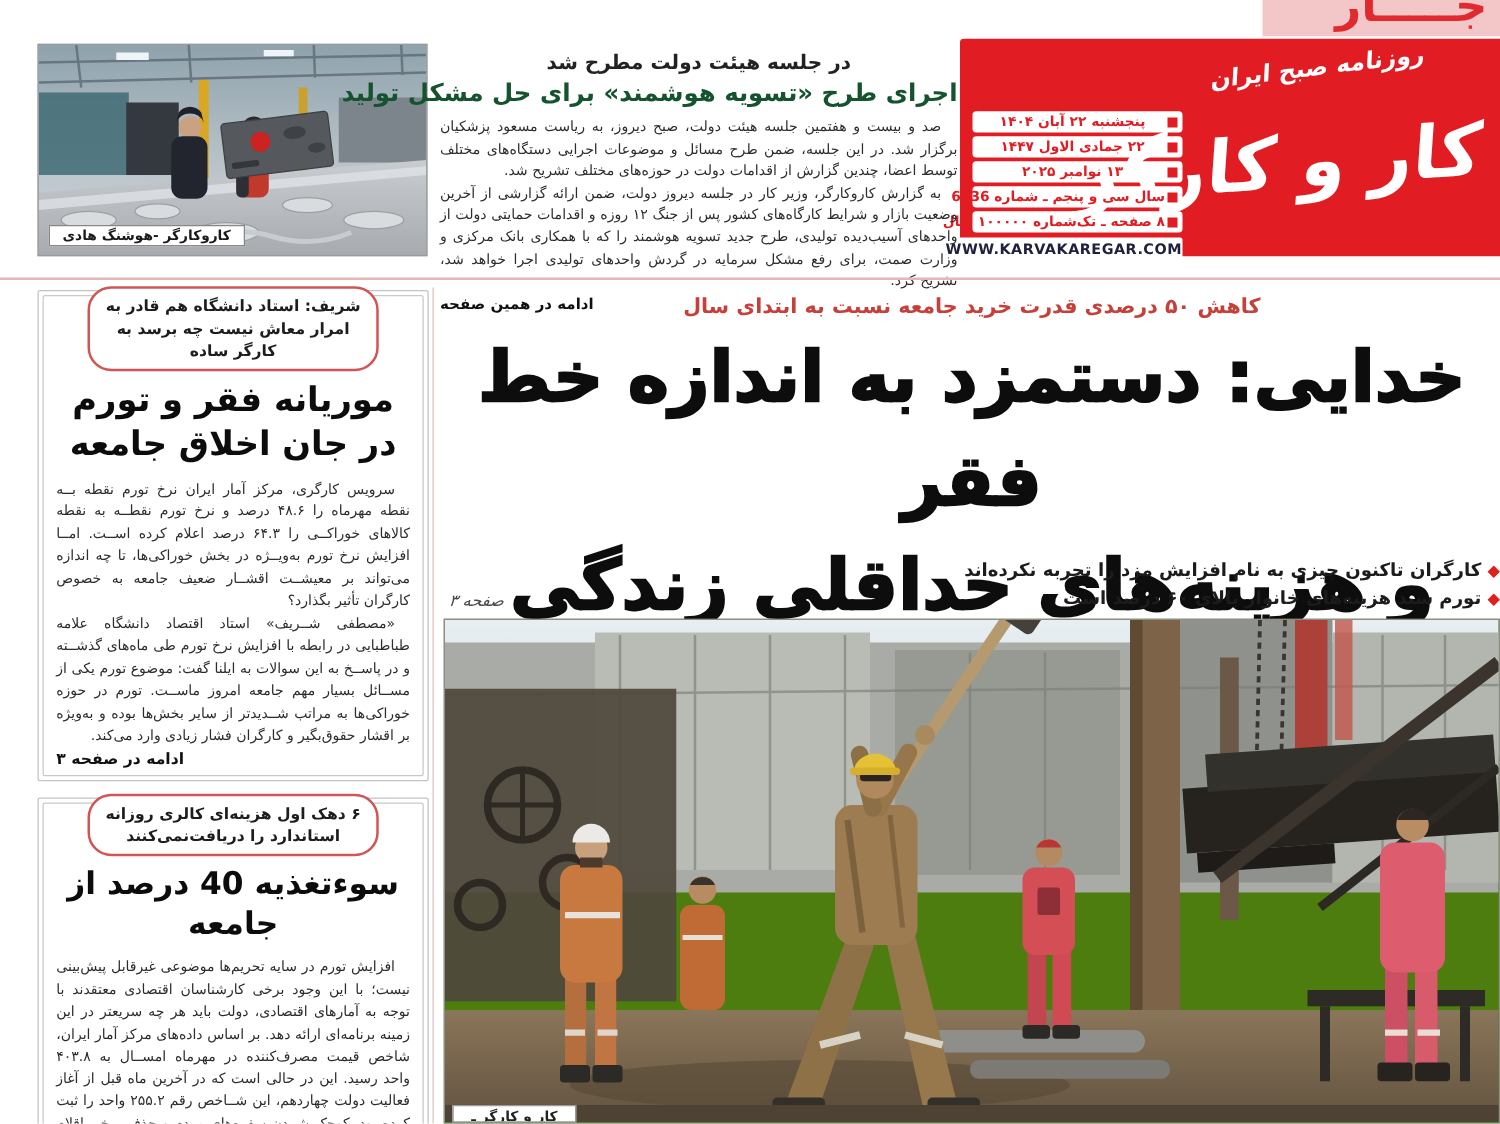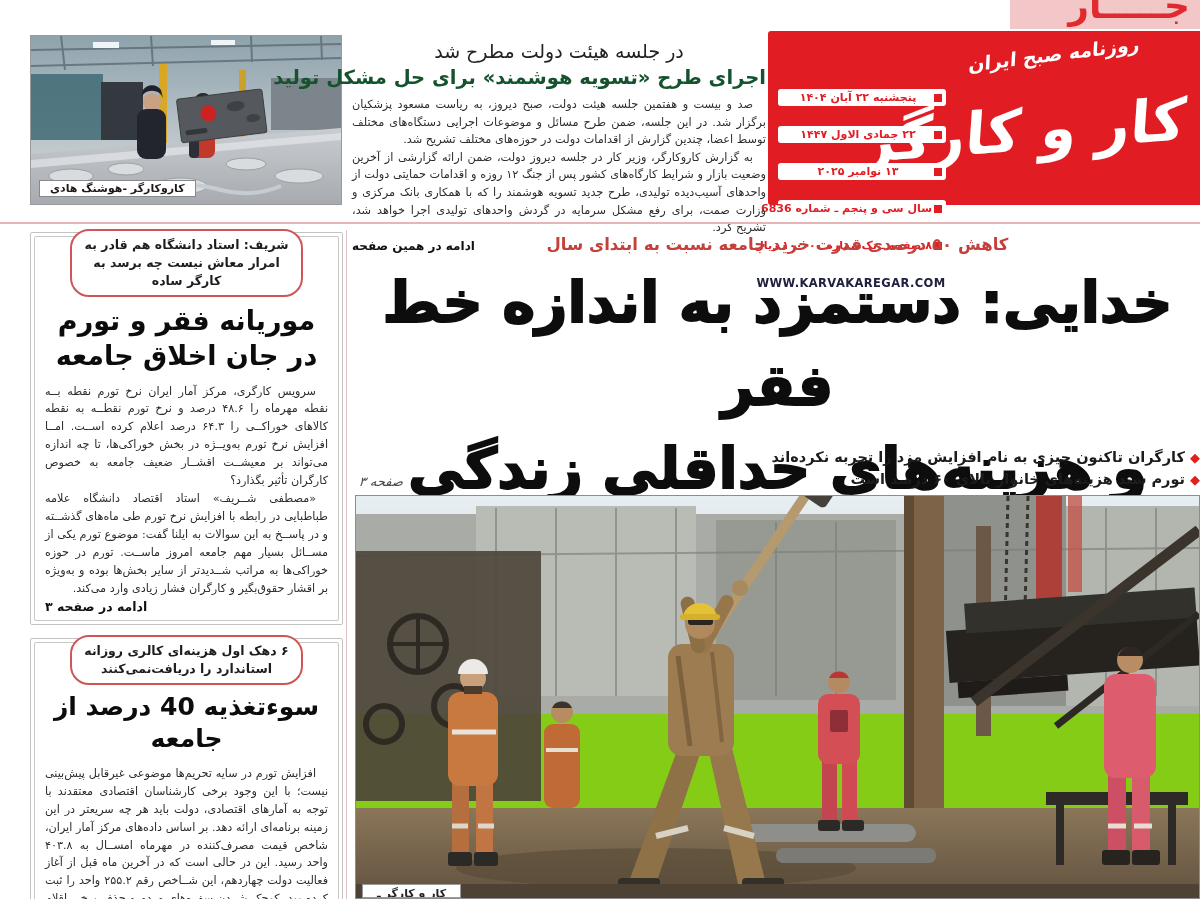--- a/index.html
+++ b/index.html
@@ -32,21 +32,21 @@
     white-space:nowrap;
   }
   .masthead .title {
     position:absolute; top:48px; right:14px; width:250px;
     color:#fff; font-size:58px; font-weight:bold; text-align:center;
     transform:rotate(-4deg) skewX(-8deg);
     white-space:nowrap; line-height:1.7;
   }
   .date-strips { position:absolute; top:58px; left:10px; width:168px; }
   .date-strip {
-    position:relative; height:17px; margin-bottom:20px; background:#fff;
+    position:relative; height:17px; margin-bottom:3px; background:#fff;
     border-radius:3px; color:#e11d23; font-size:11px; font-weight:bold;
     text-align:center; line-height:17px; padding-left:6px; padding-right:14px;
     white-space:nowrap;
   }
   .date-strip .sq {
     position:absolute; right:4px; top:4.5px; width:8px; height:8px; background:#e11d23;
   }
   .www-strip {
     margin-top:4px; height:18px; background:#fff; border-radius:2px;
     color:#20203f; font-size:11.5px; font-weight:bold; text-align:center;
@@ -61,21 +61,21 @@
   .factory-photo svg { display:block; }
   .photo-caption {
     position:absolute; bottom:7px; left:8px; background:#fff;
     border:1px solid #888; padding:1px 10px; font-size:11px; font-weight:bold;
     color:#1a1a1a; white-space:nowrap;
   }
 
   
   .top-article { position:absolute; top:40px; left:352px; width:414px; height:180px; }
   .top-article .kicker {
-    text-align:center; font-size:19px; font-weight:normal; color:#222; margin-bottom:4px;
+    text-align:center; font-size:16px; font-weight:bold; color:#222; margin-bottom:4px;
   }
   .top-article .headline {
     text-align:center; font-size:19.5px; font-weight:bold; color:#14532d;
     margin-bottom:7px; white-space:nowrap; letter-spacing:-.3px;
   }
   .top-article p {
     font-size:11.3px; line-height:1.56; color:#2d2d2d; text-align:justify;
     text-indent:13px;
   }
   .top-article .continue {
@@ -100,21 +100,21 @@
   .bullet-line { font-size:14.5px; font-weight:bold; color:#1c1c1c; line-height:1.55; }
   .bullet-line .diamond { color:#e0201c; margin-left:5px; font-size:13px; }
   .page-ref {
     position:absolute; left:4px; top:246px; font-size:13px; color:#4a4a4a;
     font-style:italic; transform:skewX(-8deg);
   }
 
   
   .rig-photo {
     position:absolute; top:495px; left:355px; width:845px; height:404px;
-    border:1px solid #8d8d8d; overflow:hidden; background:#84cc16;
+    border:1px solid #8d8d8d; overflow:hidden; background:#4d7c0f;
   }
   .rig-photo svg { display:block; }
   .rig-caption {
     position:absolute; bottom:0; left:6px; height:12px; overflow:hidden;
     background:#fff; border:1px solid #999; padding:2px 14px 10px 14px;
     font-size:11px; font-weight:bold; color:#222; white-space:nowrap;
   }
 
   
   .left-col { position:absolute; top:232px; left:30px; width:313px; }

